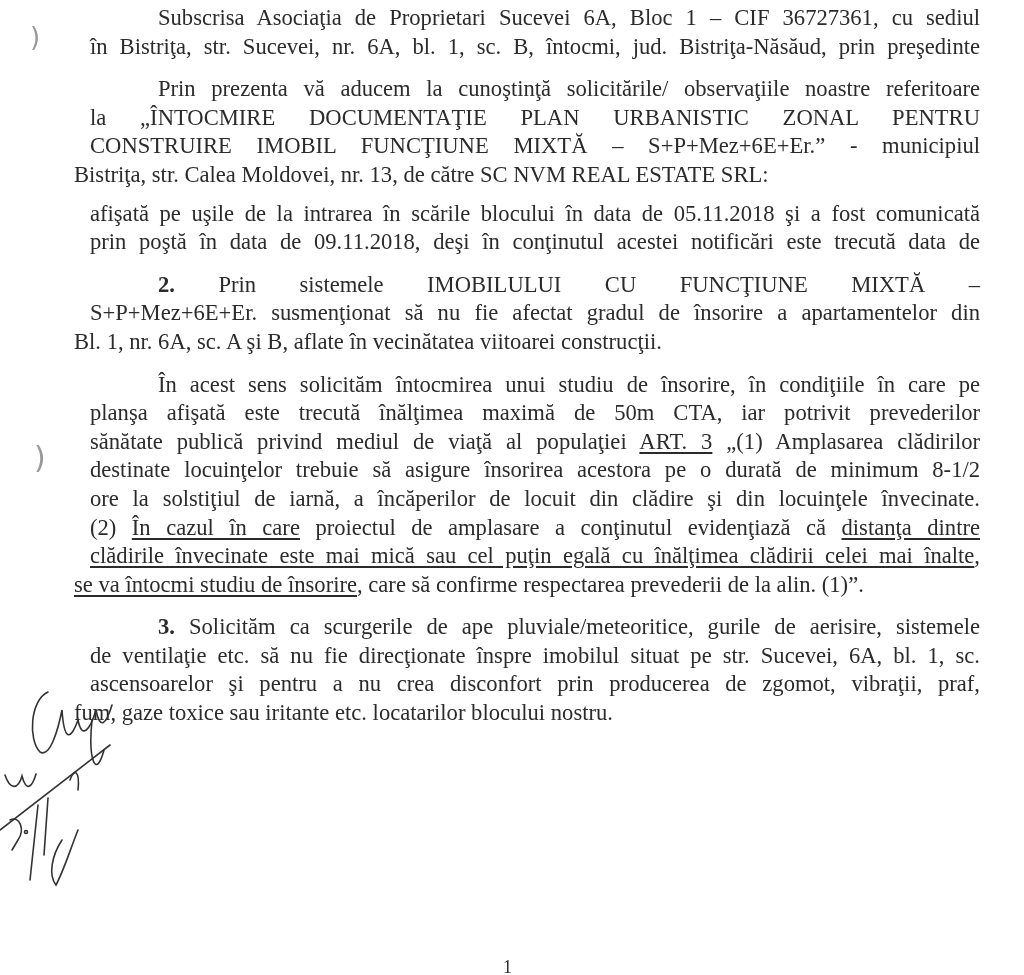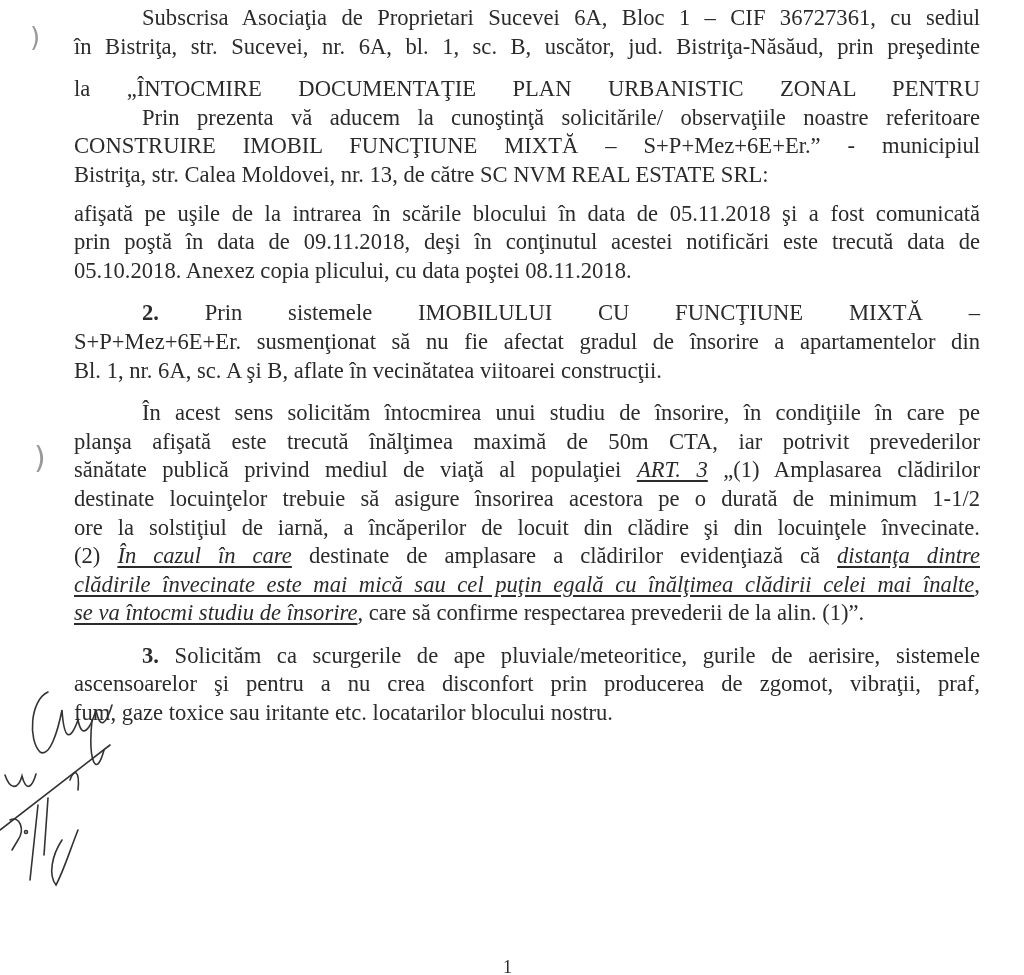--- a/index.html
+++ b/index.html
@@ -10,82 +10,82 @@
       color: #2b2b2b;
       position: relative;
     }
     .page { position: absolute; left: 0; top: 0; width: 1024px; height: 975px; }
     .text {
       position: absolute; left: 74px; top: 4px; width: 906px;
       font-size: 22.6px; line-height: 28.6px;
       text-align: justify;
     }
     .line { display: block; white-space: nowrap; height: 28.6px; }
-    .line.just { text-align: justify; text-align-last: justify; white-space: normal; }
+    .line.just { text-align: justify; text-align-last: justify; white-space: normal; margin-left: 16px; }
     .indent { padding-left: 68px; }
     .gap { height: 14px; }
     .gap-s { height: 10px; }
     b { font-weight: bold; }
-    u { text-decoration: underline; text-underline-offset: 3px; font-style: italic; }
+    u { text-decoration: underline; text-underline-offset: 3px; }
     .page-num { position: absolute; left: 503px; top: 957px; font-size: 18px; }
     .margin-mark { position: absolute; color: #999; font-family: "DejaVu Sans", sans-serif; }
     .signature { position: absolute; left: 0; top: 680px; width: 180px; height: 210px; pointer-events: none; }
   </style>
 </head>
 <body>
 
 <div class="page">
 
   <span class="margin-mark" style="left:30px; top:22px; font-size:26px;">)</span>
   <span class="margin-mark" style="left:34px; top:440px; font-size:30px;">)</span>
 
   <div class="text">
 
     <div>
       <span class="line just indent">Subscrisa Asociaţia de Proprietari Sucevei 6A, Bloc 1 – CIF 36727361, cu sediul</span>
-      <span class="line just">în Bistriţa, str. Sucevei, nr. 6A, bl. 1, sc. B, uscător, jud. Bistriţa-Năsăud, prin preşedinte</span>
+      <span class="line just">în Bistriţa, str. Sucevei, nr. 6A, bl. 1, sc. B, întocmi, jud. Bistriţa-Năsăud, prin preşedinte</span>
     </div>
     <div class="gap"></div>
 
     <div>
+      <span class="line just indent">Prin prezenta vă aducem la cunoştinţă solicitările/ observaţiile noastre referitoare</span>
       <span class="line just">la „ÎNTOCMIRE DOCUMENTAŢIE PLAN URBANISTIC ZONAL PENTRU</span>
-      <span class="line just indent">Prin prezenta vă aducem la cunoştinţă solicitările/ observaţiile noastre referitoare</span>
       <span class="line just">CONSTRUIRE IMOBIL FUNCŢIUNE MIXTĂ – S+P+Mez+6E+Er.”  - municipiul</span>
       <span class="line">Bistriţa, str. Calea Moldovei, nr. 13, de către SC NVM REAL ESTATE SRL:</span>
     </div>
     <div class="gap-s"></div>
 
     <div>
       <span class="line just">afişată pe uşile de la intrarea în scările blocului în data de 05.11.2018 şi a fost comunicată</span>
       <span class="line just">prin poştă în data de 09.11.2018, deşi în conţinutul acestei notificări este trecută data de</span>
-      <span class="line">05.10.2018. Anexez copia plicului, cu data poştei 08.11.2018.</span>
     </div>
     <div class="gap"></div>
 
     <div>
       <span class="line just indent" style="word-spacing:30px;"><b>2.</b><span> Prin sistemele IMOBILULUI CU FUNCŢIUNE MIXTĂ –</span></span>
       <span class="line just">S+P+Mez+6E+Er. susmenţionat să nu fie afectat gradul de însorire a apartamentelor din</span>
       <span class="line">Bl. 1, nr. 6A, sc. A şi B, aflate în vecinătatea viitoarei construcţii.</span>
     </div>
     <div class="gap"></div>
 
     <div>
       <span class="line just indent">În acest sens solicităm întocmirea unui studiu de însorire, în condiţiile în care pe</span>
       <span class="line just">planşa afişată este trecută înălţimea maximă de 50m CTA, iar potrivit prevederilor</span>
       <span class="line just"><span>sănătate publică privind mediul de viaţă al populaţiei </span><u>ART. 3</u><span> „(1) Amplasarea clădirilor</span></span>
-      <span class="line just">destinate locuinţelor trebuie să asigure însorirea acestora pe o durată de minimum 1-1/2</span>
+      <span class="line just">destinate locuinţelor trebuie să asigure însorirea acestora pe o durată de minimum 8-1/2</span>
       <span class="line just">ore la solstiţiul de iarnă, a încăperilor de locuit din clădire şi din locuinţele învecinate.</span>
-      <span class="line just"><span>(2) </span><u>În cazul în care</u><span> destinate de amplasare a clădirilor evidenţiază că </span><u>distanţa dintre</u></span>
+      <span class="line just"><span>(2) </span><u>În cazul în care</u><span> proiectul de amplasare a conţinutul evidenţiază că </span><u>distanţa dintre</u></span>
       <span class="line just"><u>clădirile învecinate este mai mică sau cel puţin egală cu înălţimea clădirii celei mai înalte</u><span>,</span></span>
       <span class="line"><u>se va întocmi studiu de însorire</u><span>, care să confirme respectarea prevederii de la alin. (1)”.</span></span>
     </div>
     <div class="gap"></div>
 
     <div>
       <span class="line just indent"><b>3.</b><span> Solicităm ca scurgerile de ape pluviale/meteoritice, gurile de aerisire, sistemele</span></span>
+      <span class="line just">de ventilaţie etc. să nu fie direcţionate înspre imobilul situat pe str. Sucevei, 6A, bl. 1, sc.</span>
       <span class="line just">ascensoarelor şi pentru a nu crea disconfort prin producerea de zgomot, vibraţii, praf,</span>
       <span class="line">fum, gaze toxice sau iritante etc. locatarilor blocului nostru.</span>
     </div>
   </div>
 
   <svg class="signature" viewBox="0 0 180 210">
     <g fill="none" stroke="#333" stroke-width="1.6" stroke-linecap="round">
       <path d="M48 12 C30 20, 28 60, 40 72 C50 78, 58 50, 62 30 C64 60, 70 62, 78 40 C82 60, 90 50, 96 30 C100 50, 106 45, 112 25"></path>
       <path d="M0 150 L110 65"></path>
       <path d="M5 95 C10 110, 18 110, 22 96 C26 112, 32 108, 36 94"></path>

